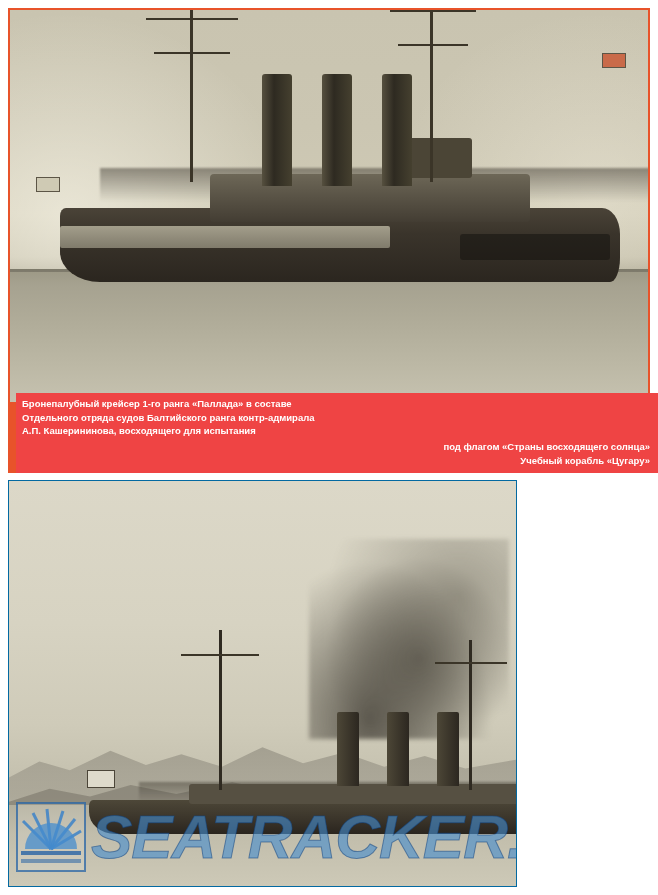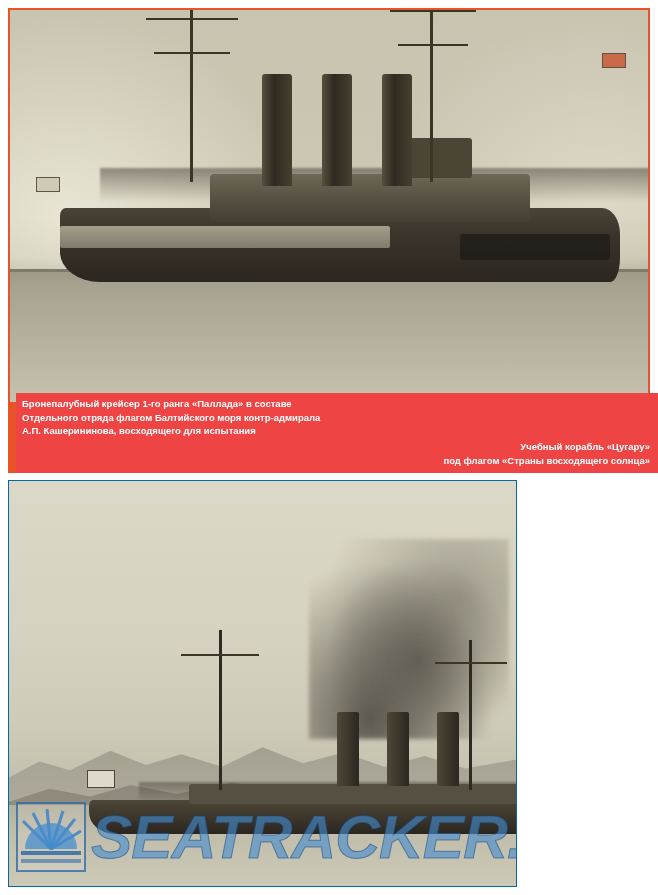--- a/index.html
+++ b/index.html
@@ -396,26 +396,26 @@
         <div class="yard" style="left:348px; bottom:236px; width:70px;"></div>
 
         <div class="flag-small" style="left:-14px; bottom:90px;"></div>
         <div class="flag-small" style="right:-6px; bottom:214px; background:#c96a49;"></div>
       </div>
     </div>
 
     <div class="caption-bar">
       <div class="caption-left">
         <div>Бронепалубный крейсер 1-го ранга «Паллада» в составе</div>
-        <div>Отдельного отряда флагом Балтийского моря контр-адмирала</div>
+        <div>Отдельного отряда судов Балтийского ранга контр-адмирала</div>
         <div>А.П. Кашерининова, восходящего для испытания</div>
       </div>
       <div class="caption-right">
+        <div>под флагом «Страны восходящего солнца»</div>
         <div>Учебный корабль «Цугару»</div>
-        <div>под флагом «Страны восходящего солнца»</div>
       </div>
     </div>
   </div>
 
   <div class="bottom-block">
     <div class="photo-bottom">
       <div class="sky-bottom"></div>
       <div class="mountains"></div>
       <div class="mountains2"></div>
       <div class="sea-bottom"></div>

